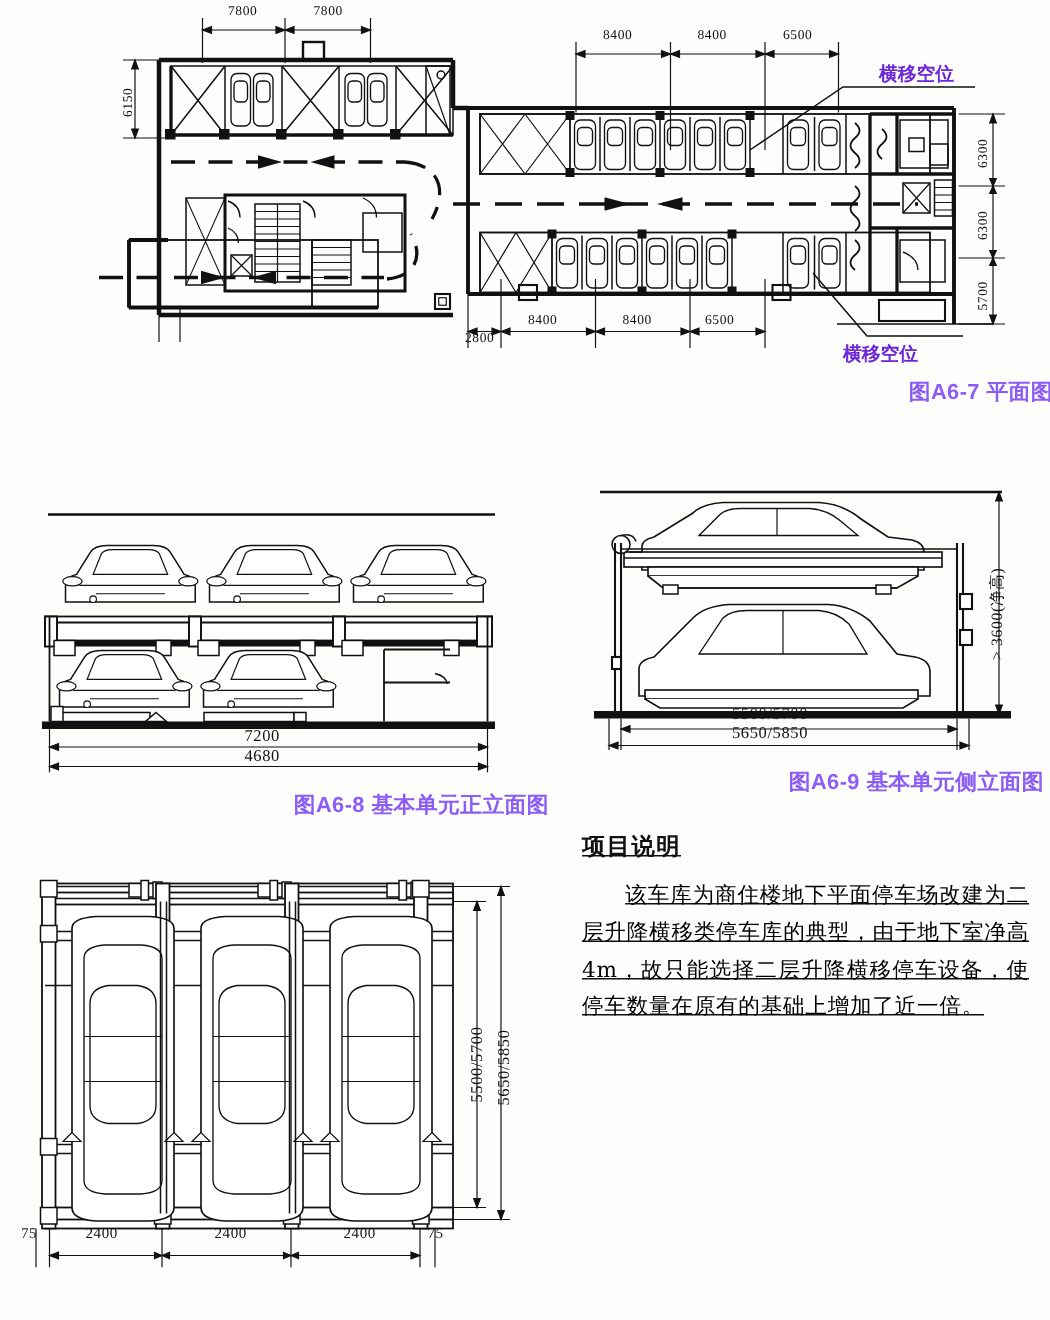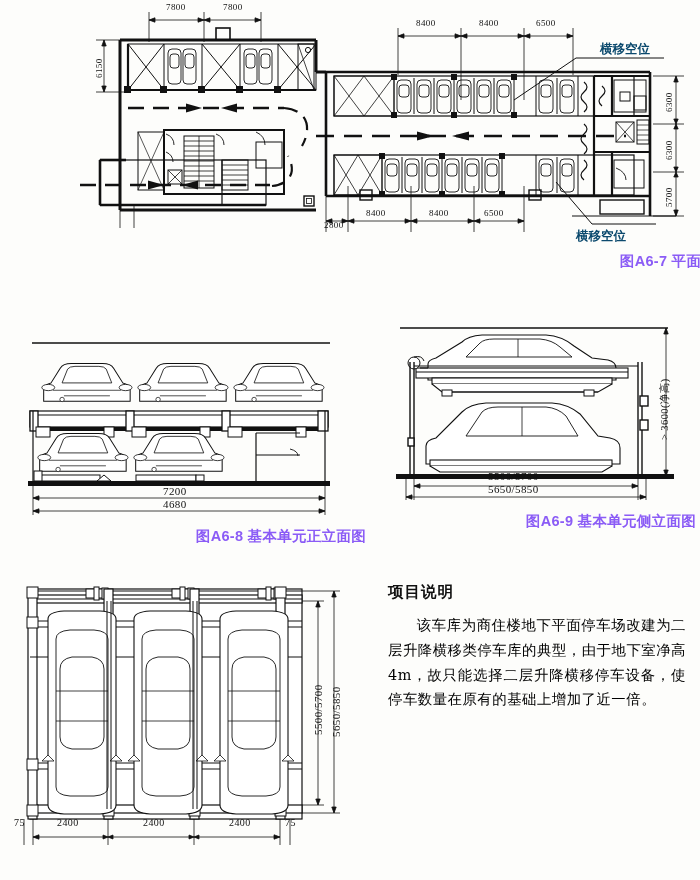--- a/index.html
+++ b/index.html
@@ -31,29 +31,29 @@
     font-family:"Liberation Serif","DejaVu Serif",serif;
     color:#111;
     white-space:nowrap;
     letter-spacing:.4px;
   }
   .dim.v{transform-origin:0 0;}
   .note{
     position:absolute;
     font-size:12.5px;
     font-weight:bold;
-    color:#0c4a6e;
+    color:#6d28d9;
     white-space:nowrap;
     font-family:"Liberation Sans","DejaVu Sans",sans-serif;
   }
 
   
   #desc-panel{
     position:absolute;
-    left:388px;top:582px;width:298px;
+    left:388px;top:554px;width:298px;text-decoration:underline;
   }
   #desc-title{
     font-size:15.5px;font-weight:bold;margin-bottom:10px;letter-spacing:1px;
   }
   .desc-para{
     font-family:"DejaVu Serif","Liberation Serif",serif;
     font-size:14.4px;
     line-height:1.72;
     text-align:justify;
     text-indent:2em;
@@ -62,21 +62,21 @@
     letter-spacing:.5px;
   }
   svg{display:block;}
   .ink{stroke:#111;fill:none;}
 </style>
 </head>
 <body>
 
 <div class="page">
 
-  <div class="fig" id="fig-a67" style="left:16px;top:0;width:668px;height:268px;">
+  <div class="fig" id="fig-a67" style="left:2px;top:0;width:668px;height:268px;">
 
     <svg width="700" height="245" viewBox="0 0 700 245">
       <g class="ink" stroke-width="1">
 
         <g stroke-width=".8">
           <line x1="133" y1="12" x2="133" y2="42"></line>
           <line x1="188" y1="12" x2="188" y2="42"></line>
           <line x1="245" y1="12" x2="245" y2="42"></line>
           <line x1="133" y1="20" x2="245" y2="20"></line>
           <path d="M133 20 l6 -2.2 v4.4 z" fill="#111"></path>

